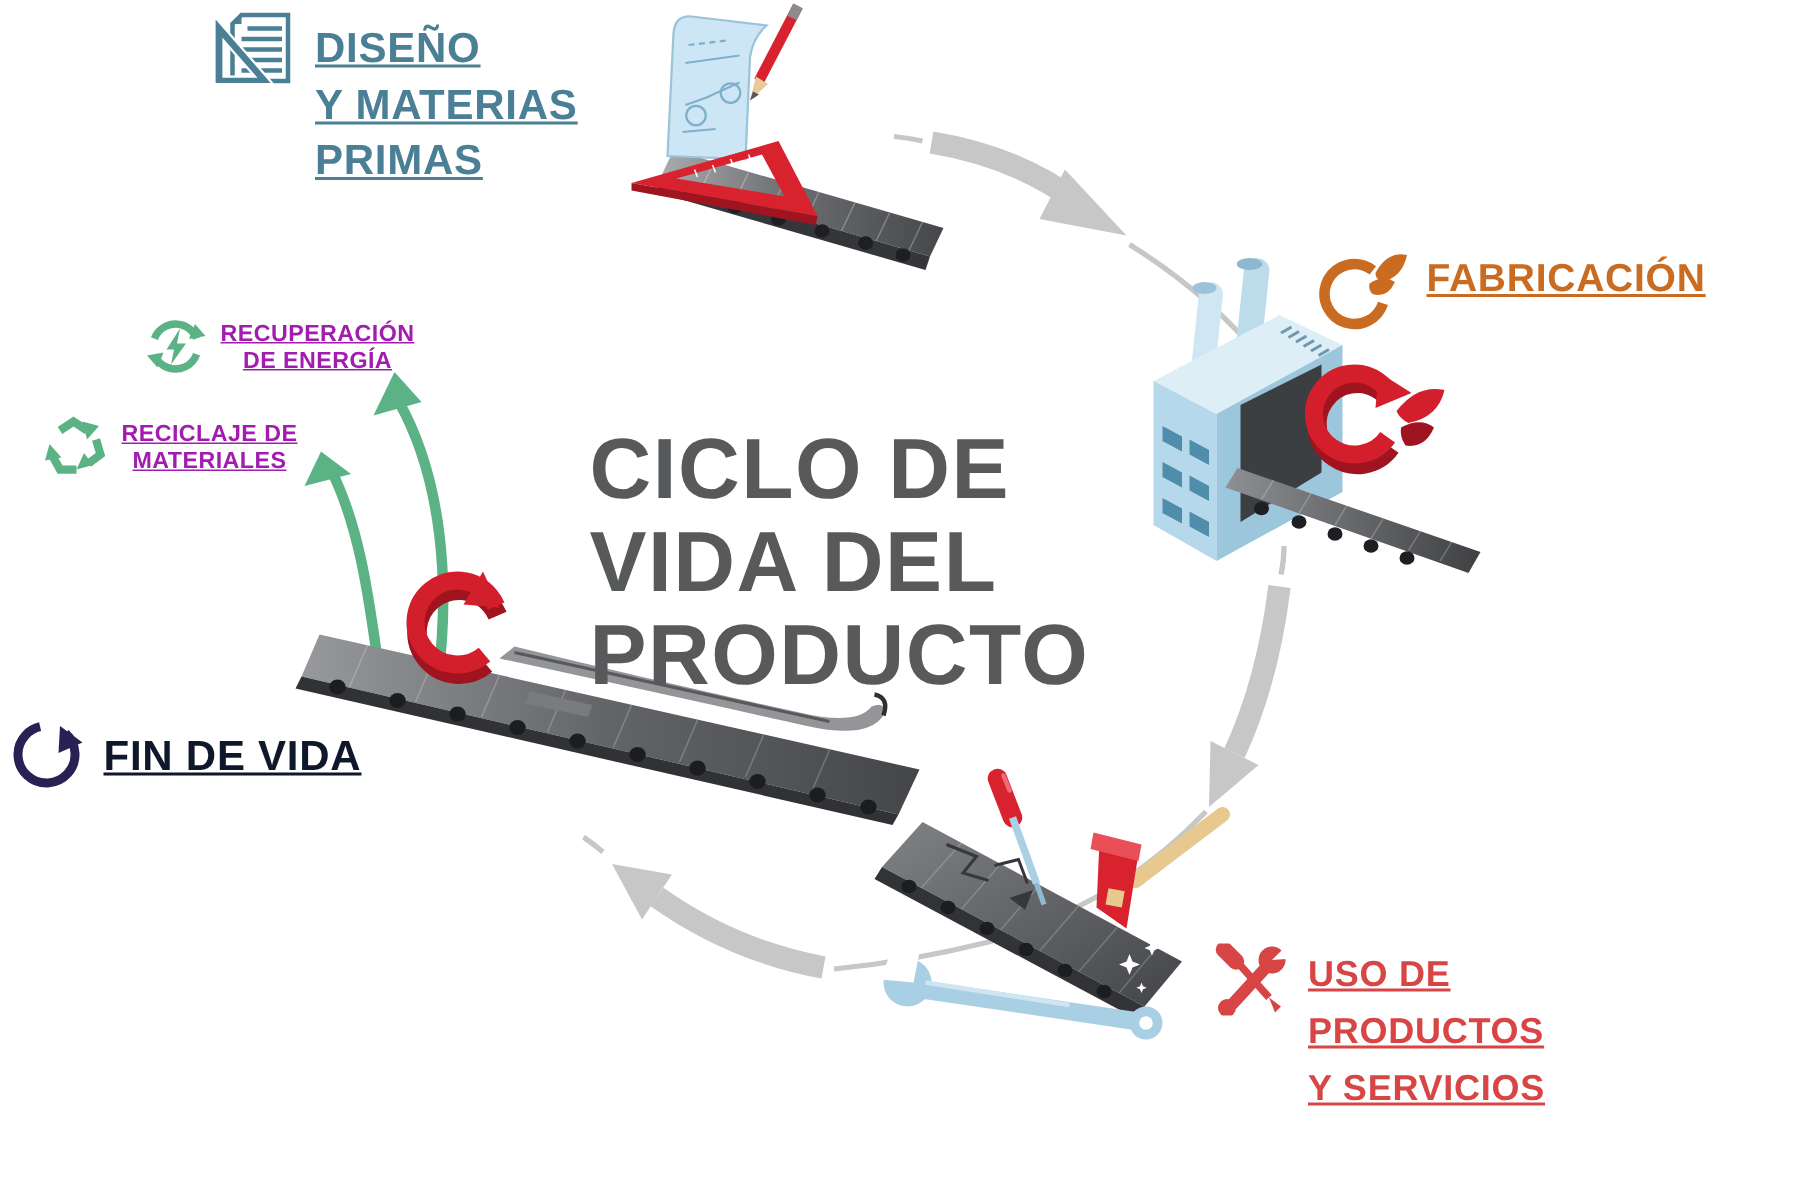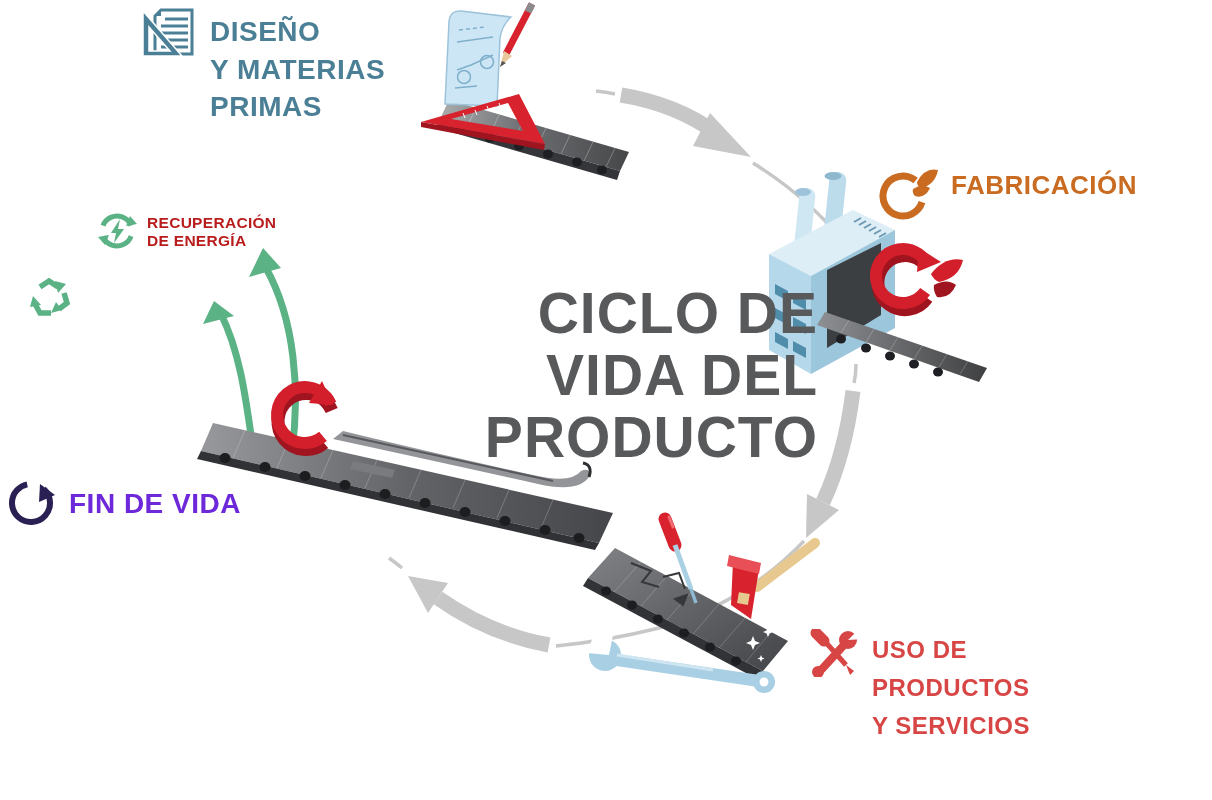--- a/index.html
+++ b/index.html
@@ -1,25 +1,25 @@
 <!DOCTYPE html>
 <html><head>
 <meta charset="utf-8">
 <style>
   * { margin:0; padding:0; box-sizing:border-box; }
   body { background:#ffffff; font-family:"Liberation Sans", sans-serif; }
   .canvas { position:relative; width:1212px; height:800px; background:#ffffff; overflow:hidden; }
   .abs { position:absolute; }
-  .label { white-space:pre-line; font-weight:bold; letter-spacing:.5px; line-height:1.34; }
-  .title { font-weight:bold; color:#58595b; font-size:57px; line-height:62px; letter-spacing:1px; text-align:right; white-space:pre-line; }
+  .label { white-space:pre-line; font-weight:bold; letter-spacing:.5px; line-height:1.34;text-decoration:underline; }
+  .title { font-weight:bold; color:#58595b; font-size:57px; line-height:62px; letter-spacing:1px; text-align:left; white-space:pre-line; }
   .lbl-teal   { color:#4b7f96; font-size:28px; }
   .lbl-orange { color:#c96b21; font-size:26px; }
   .lbl-red    { color:#d84545; font-size:24px; line-height:38px; }
-  .lbl-navy   { color:#6d28d9; font-size:28px;text-align:right; }
-  .lbl-green  { color:#b91c1c; font-size:15.5px; line-height:18px; letter-spacing:.3px; }
+  .lbl-navy   { color:#0f172a; font-size:28px;text-align:right; }
+  .lbl-green  { color:#a21caf; font-size:15.5px; line-height:18px; letter-spacing:.3px;text-align:center; }
   .stage { display:flex; align-items:flex-start; gap:12px; }
   svg { display:block; }
 </style>
 </head>
 <body>
 
 <div class="canvas">
 
   <svg class="abs" style="left:0;top:0" width="1212" height="800" viewBox="0 0 1212 800">
     <g fill="none" stroke="#c7c7c7">
@@ -360,15 +360,17 @@
           <path d="M37,16 L40,26 L32,32"></path>
           <path d="M24,36 L13,36 L8,27"></path>
         </g>
         <g fill="#5bb285">
           <polygon points="28,4 39,7 31,16"></polygon>
           <polygon points="35,33 24,36 29,25"></polygon>
           <polygon points="3,30 6,19 14,28"></polygon>
         </g>
       </svg>
     </span>
+    <div class="label lbl-green" style="margin-top:4px">RECICLAJE DE
+MATERIALES</div>
   </div>
 
 </div>
 
 </body></html>

